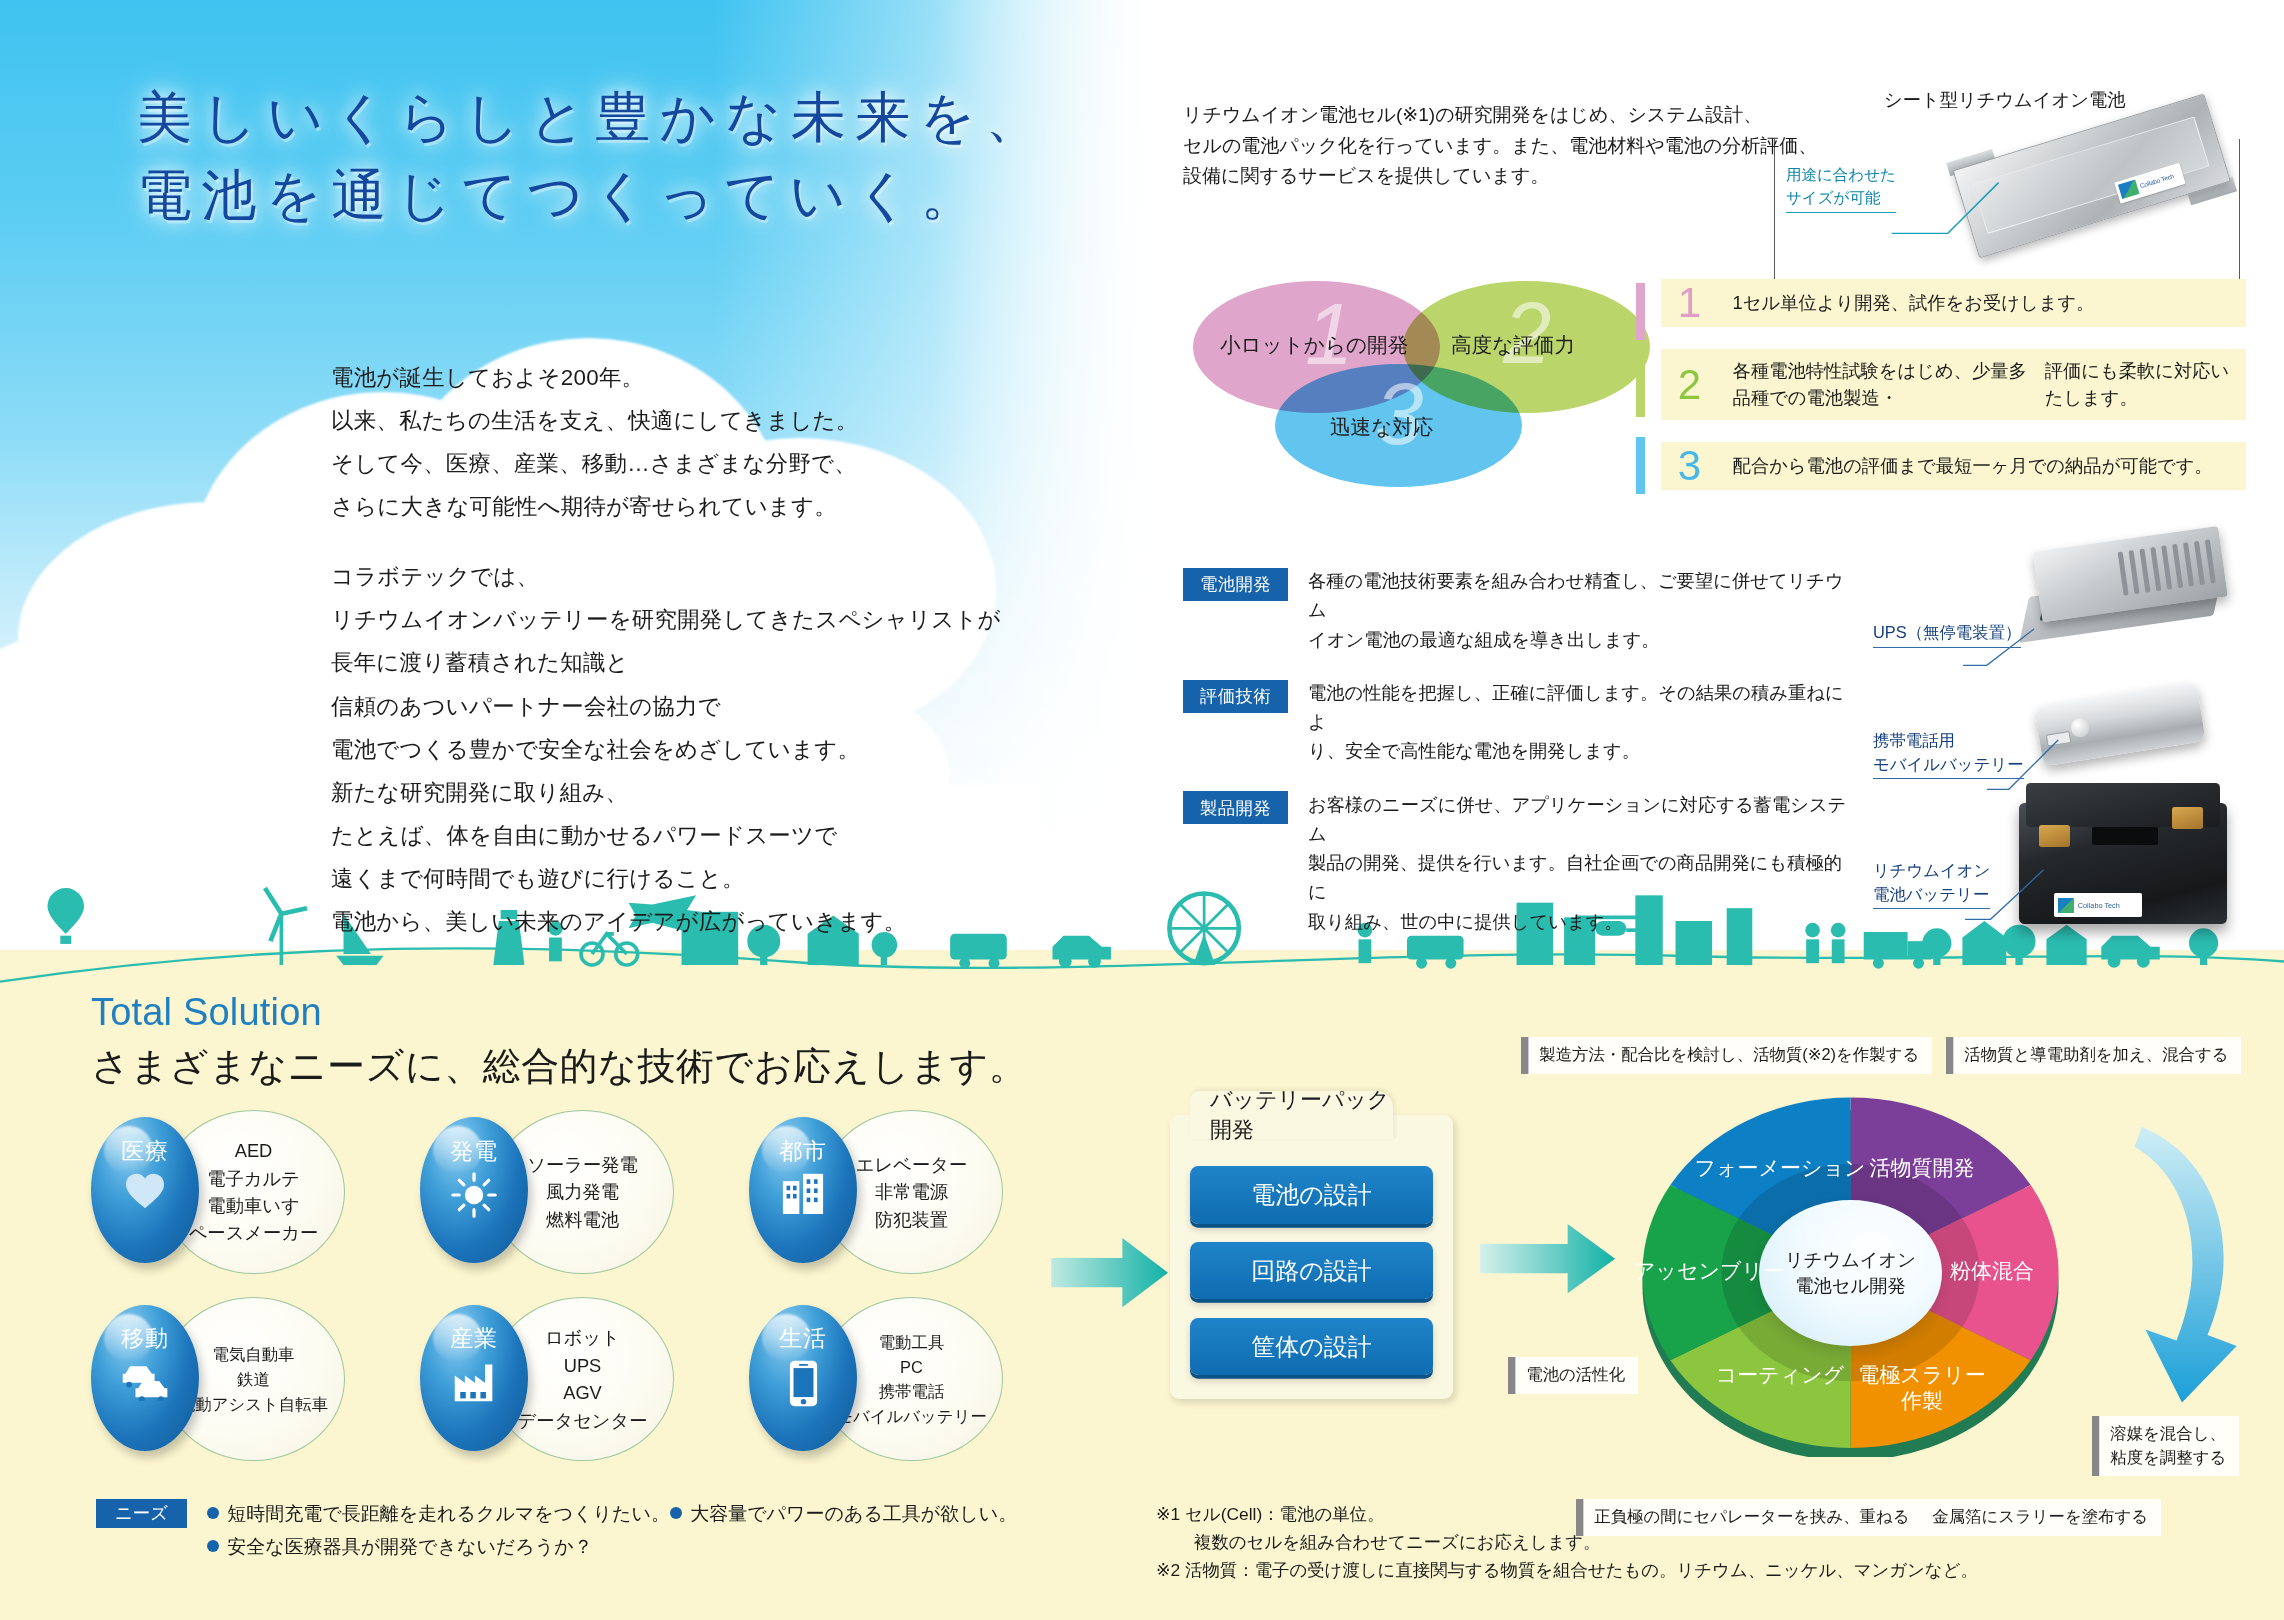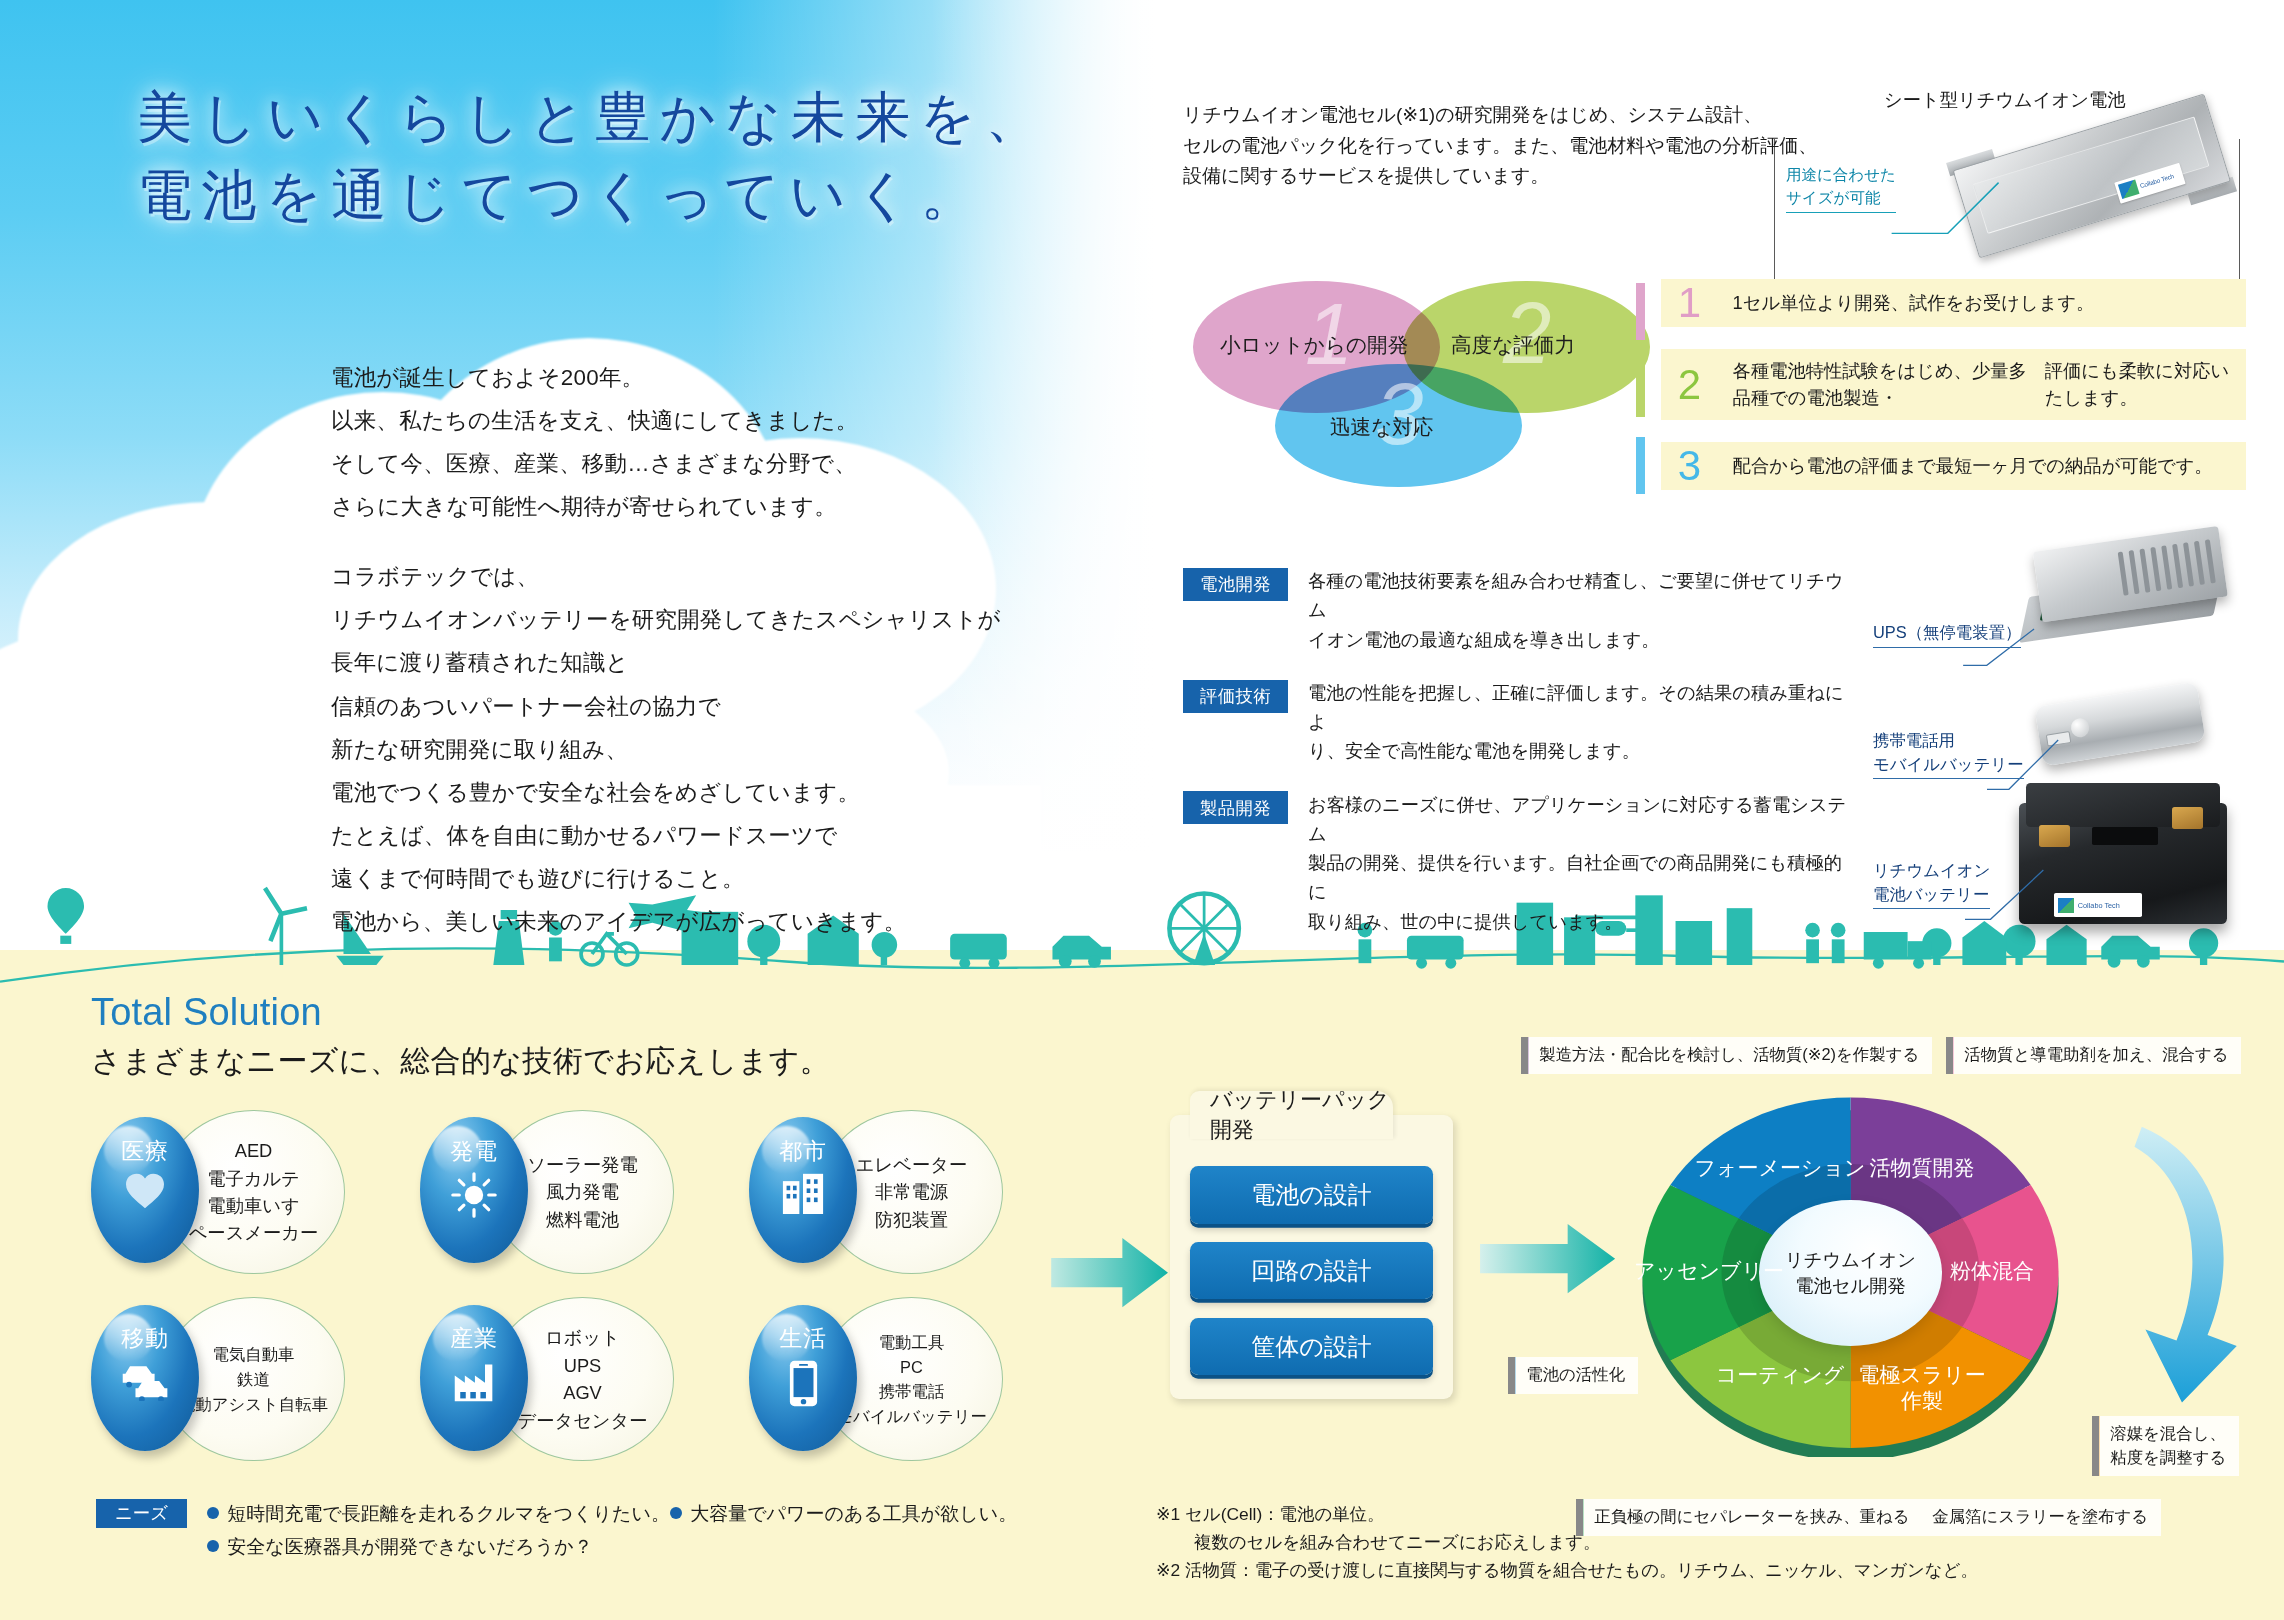--- a/index.html
+++ b/index.html
@@ -227,21 +227,21 @@
   .panel {
     position:absolute; left:0; top:950px; width:2284px; height:670px;
     background:#fbf6cf; z-index:3;
   }
   .panel-top-curve{
     position:absolute; left:0; top:934px; width:2284px; height:55px; z-index:4;
   }
 
   #total-solution{ position:absolute; left:91px; top:991px; z-index:8; }
   #total-solution .sub{
-    margin-top:7.3px; font-size:30px; color:#1b1b1b; letter-spacing:.012em;
+    margin-top:7.3px; font-size:38px; color:#1b1b1b; letter-spacing:.012em;
   }
 
   
   .bubbles{ position:absolute; left:91px; top:1110px; width:987px; z-index:8;}
   .brow{ display:flex; gap:55px; margin-bottom:18.3px; }
   .bgroup{ position:relative; width:274px; height:169px; }
   .ball{
     position:absolute; left:0; top:7.3px; width:108px; height:146px; border-radius:50%;
     background:radial-gradient(ellipse at 34% 20%, #8dcdf0 0%, #3f9fd8 32%, #1c74bb 62%, #0f5794 100%);
     box-shadow:3.7px 6.4px 9.1px rgba(0,0,0,.22);
@@ -354,22 +354,22 @@
         <div>以来、私たちの生活を支え、快適にしてきました。</div>
         <div>そして今、医療、産業、移動…さまざまな分野で、</div>
         <div>さらに大きな可能性へ期待が寄せられています。</div>
       </div>
     <div class="gap"></div>
     <div id="lead-p2">
         <div>コラボテックでは、</div>
         <div>リチウムイオンバッテリーを研究開発してきたスペシャリストが</div>
         <div>長年に渡り蓄積された知識と</div>
         <div>信頼のあついパートナー会社の協力で</div>
+        <div>電池でつくる豊かで安全な社会をめざしています。</div>
         <div>新たな研究開発に取り組み、</div>
-        <div>電池でつくる豊かで安全な社会をめざしています。</div>
         <div>たとえば、体を自由に動かせるパワードスーツで</div>
         <div>遠くまで何時間でも遊びに行けること。</div>
         <div>電池から、美しい未来のアイデアが広がっていきます。</div>
       </div>
   </div>
 
   <div id="contents-of-business">
     <div class="body" id="cob-body">
         <div>リチウムイオン電池セル(※1)の研究開発をはじめ、システム設計、</div>
         <div>セルの電池パック化を行っています。また、電池材料や電池の分析評価、</div>

